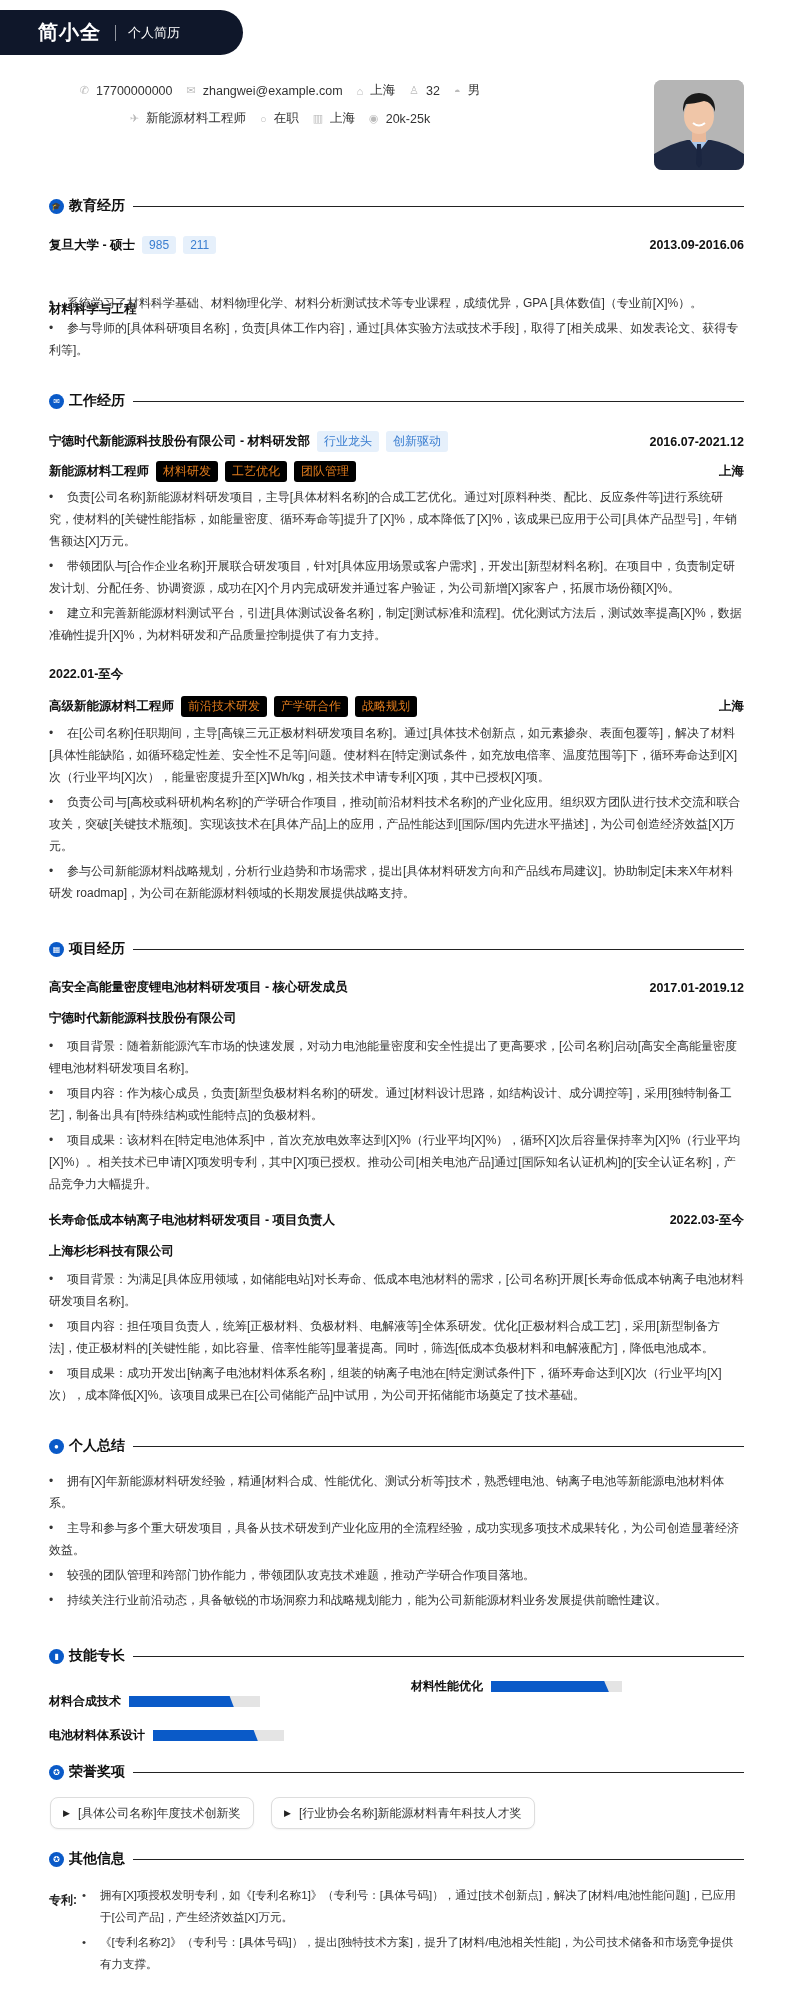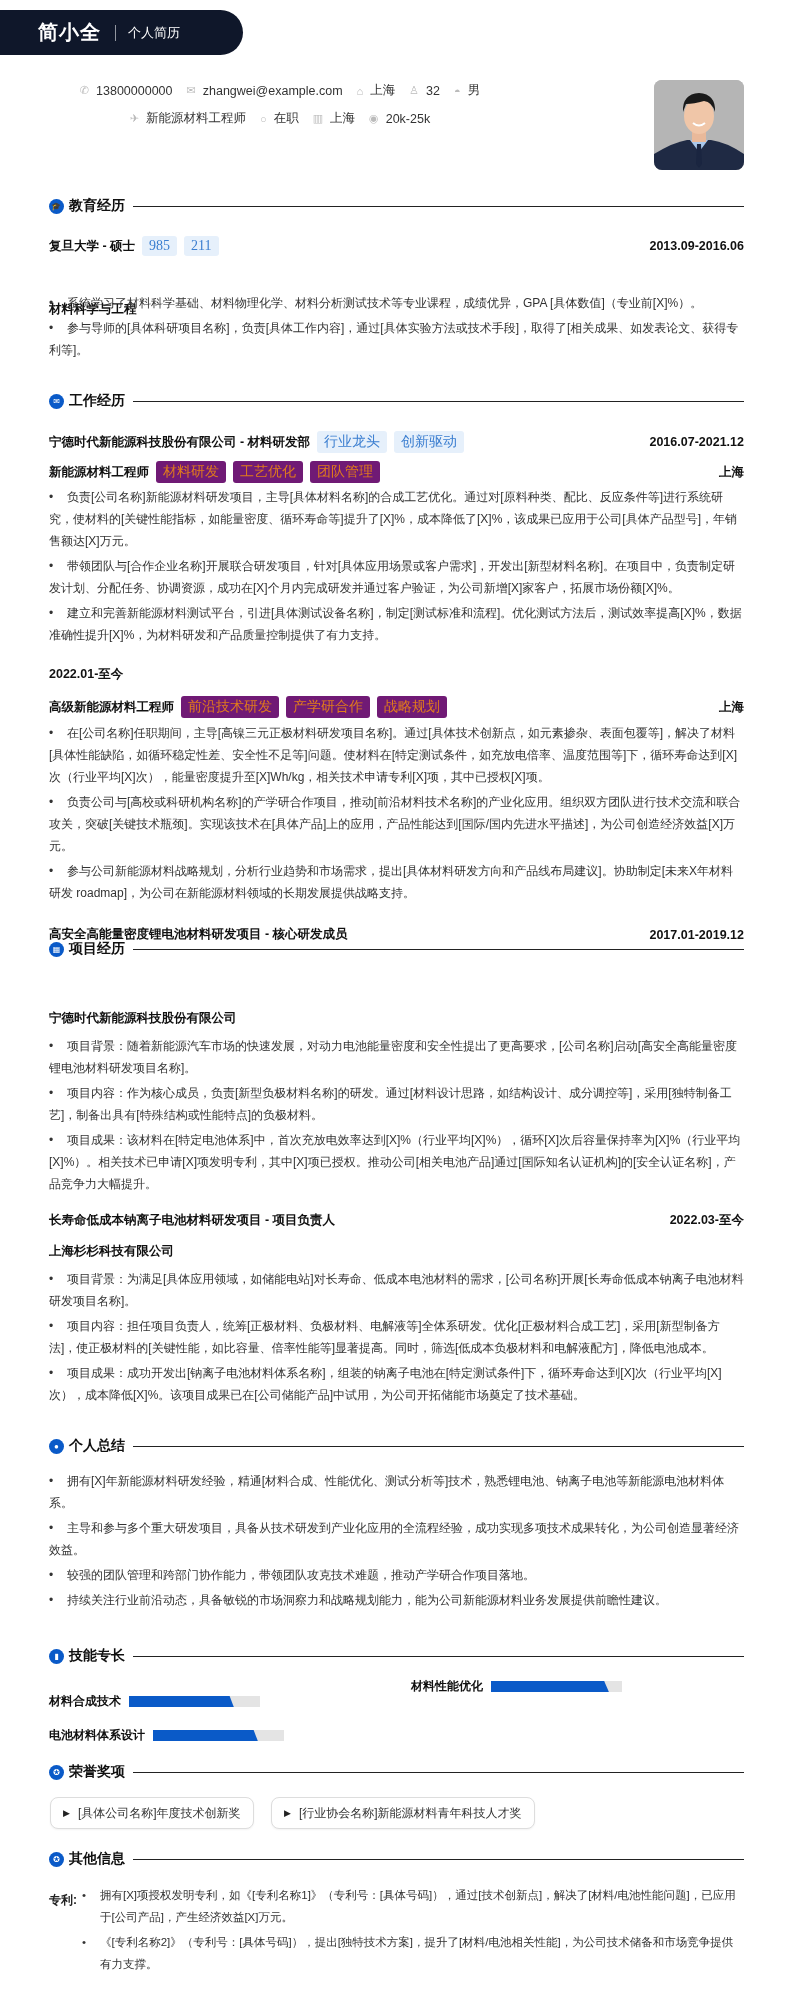--- a/index.html
+++ b/index.html
@@ -44,23 +44,23 @@
     width: 15px; height: 15px; border-radius: 50%; background: #0a5ac8;
     color: #fff; font-size: 8px; display: flex; align-items: center; justify-content: center;
     margin-right: 5px;
   }
   .section-head .stitle { font-size: 14px; font-weight: bold; color: #111; margin-right: 8px; }
   .section-head .sline { flex: 1; height: 1px; background: #222; }
 
   .row { position: absolute; left: 49px; width: 695px; display: flex; align-items: center; justify-content: space-between; }
   .row .left { display: flex; align-items: center; }
   .bold { font-weight: bold; font-size: 12.5px; color: #111; }
-  .tag { font-size: 14px; padding: 2px 7px; border-radius: 3px; margin-left: 7px; font-family: Liberation Serif, serif; }
+  .tag { font-size: 12px; padding: 2px 7px; border-radius: 3px; margin-left: 7px; }
   .tag.blue { background: #e6f0fb; color: #3b7ed0; }
-  .tag.orange { background: #701a75; color: #e07b1c; }
+  .tag.orange { background: #000000; color: #e07b1c; }
 
   .bullets { position: absolute; left: 49px; width: 695px; list-style: none; }
   .bullets li {
     position: relative; padding-left: 0; text-indent: 0;
     font-size: 12px; line-height: 22px; color: #333; margin-bottom: 3px;
   }
   .bullets li .dot { display: inline-block; width: 18px; }
 
   .skill { position: absolute; display: flex; align-items: center; justify-content: space-between; }
   .skill .slabel { font-size: 12px; font-weight: bold; color: #111; margin-right: 8px; }
@@ -86,21 +86,21 @@
 
 <div class="banner">
   <span class="name">简小全</span>
   <span class="sep"></span>
   <span class="sub">个人简历</span>
 </div>
 
 <div class="contact r1">
   <span class="ci">
       <span class="ico">✆</span>
-      <span>13800000000</span>
+      <span>17700000000</span>
     </span>
   <span class="ci">
       <span class="ico">✉</span>
       <span>zhangwei@example.com</span>
     </span>
   <span class="ci">
       <span class="ico">⌂</span>
       <span>上海</span>
     </span>
   <span class="ci">
@@ -209,21 +209,21 @@
   <li><span class="dot">•</span><span>在[公司名称]任职期间，主导[高镍三元正极材料研发项目名称]。通过[具体技术创新点，如元素掺杂、表面包覆等]，解决了材料[具体性能缺陷，如循环稳定性差、安全性不足等]问题。使材料在[特定测试条件，如充放电倍率、温度范围等]下，循环寿命达到[X]次（行业平均[X]次），能量密度提升至[X]Wh/kg，相关技术申请专利[X]项，其中已授权[X]项。</span></li>
   <li><span class="dot">•</span><span>负责公司与[高校或科研机构名称]的产学研合作项目，推动[前沿材料技术名称]的产业化应用。组织双方团队进行技术交流和联合攻关，突破[关键技术瓶颈]。实现该技术在[具体产品]上的应用，产品性能达到[国际/国内先进水平描述]，为公司创造经济效益[X]万元。</span></li>
   <li><span class="dot">•</span><span>参与公司新能源材料战略规划，分析行业趋势和市场需求，提出[具体材料研发方向和产品线布局建议]。协助制定[未来X年材料研发 roadmap]，为公司在新能源材料领域的长期发展提供战略支持。</span></li>
 </ul>
 
 <div class="section-head" style="top:939px;">
   <span class="sicon">▦</span>
   <span class="stitle">项目经历</span>
   <span class="sline"></span>
 </div>
-<div class="row" style="top:926px;">
+<div class="row" style="top:979px;">
   <span class="bold">高安全高能量密度锂电池材料研发项目 - 核心研发成员</span>
   <span class="bold">2017.01-2019.12</span>
 </div>
 <div class="row" style="top:1010px;">
   <span class="bold">宁德时代新能源科技股份有限公司</span>
 </div>
 <ul class="bullets" style="top:1035px;">
   <li><span class="dot">•</span><span>项目背景：随着新能源汽车市场的快速发展，对动力电池能量密度和安全性提出了更高要求，[公司名称]启动[高安全高能量密度锂电池材料研发项目名称]。</span></li>
   <li><span class="dot">•</span><span>项目内容：作为核心成员，负责[新型负极材料名称]的研发。通过[材料设计思路，如结构设计、成分调控等]，采用[独特制备工艺]，制备出具有[特殊结构或性能特点]的负极材料。</span></li>
   <li><span class="dot">•</span><span>项目成果：该材料在[特定电池体系]中，首次充放电效率达到[X]%（行业平均[X]%），循环[X]次后容量保持率为[X]%（行业平均[X]%）。相关技术已申请[X]项发明专利，其中[X]项已授权。推动公司[相关电池产品]通过[国际知名认证机构]的[安全认证名称]，产品竞争力大幅提升。</span></li>

